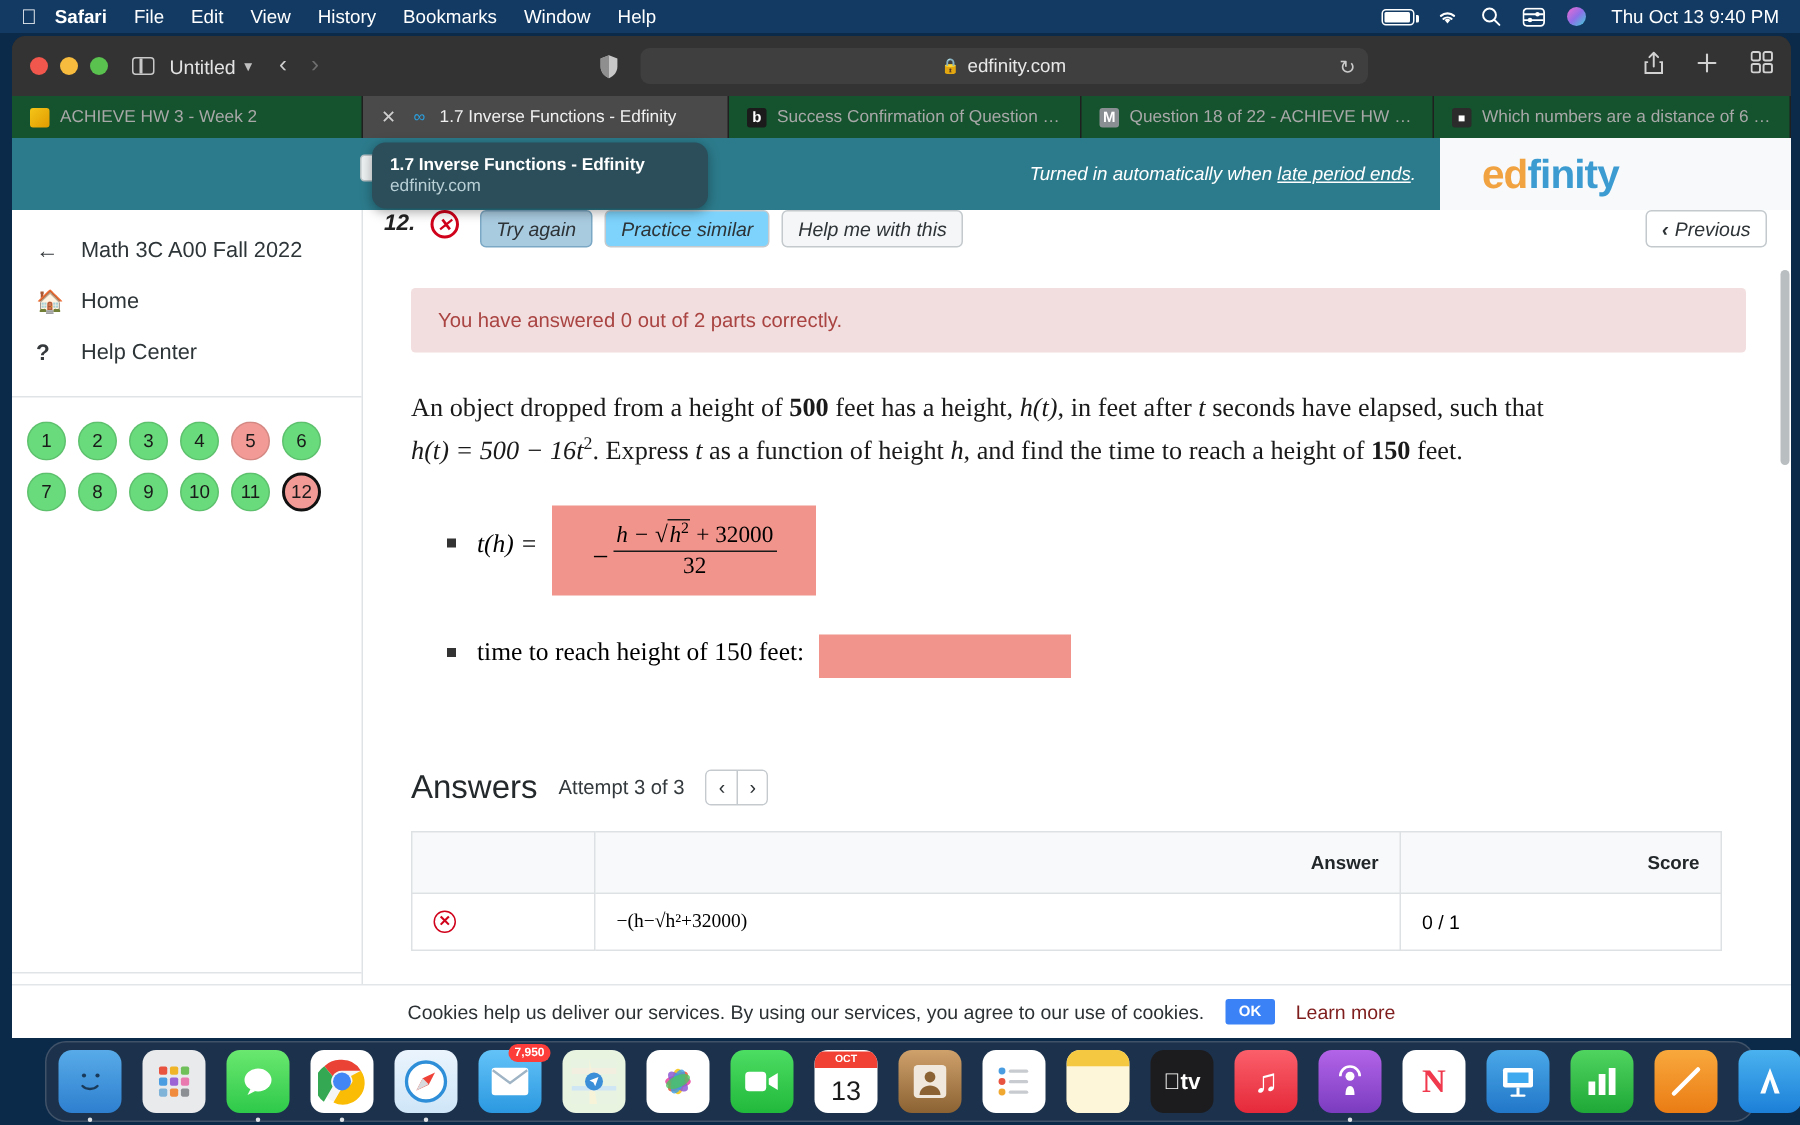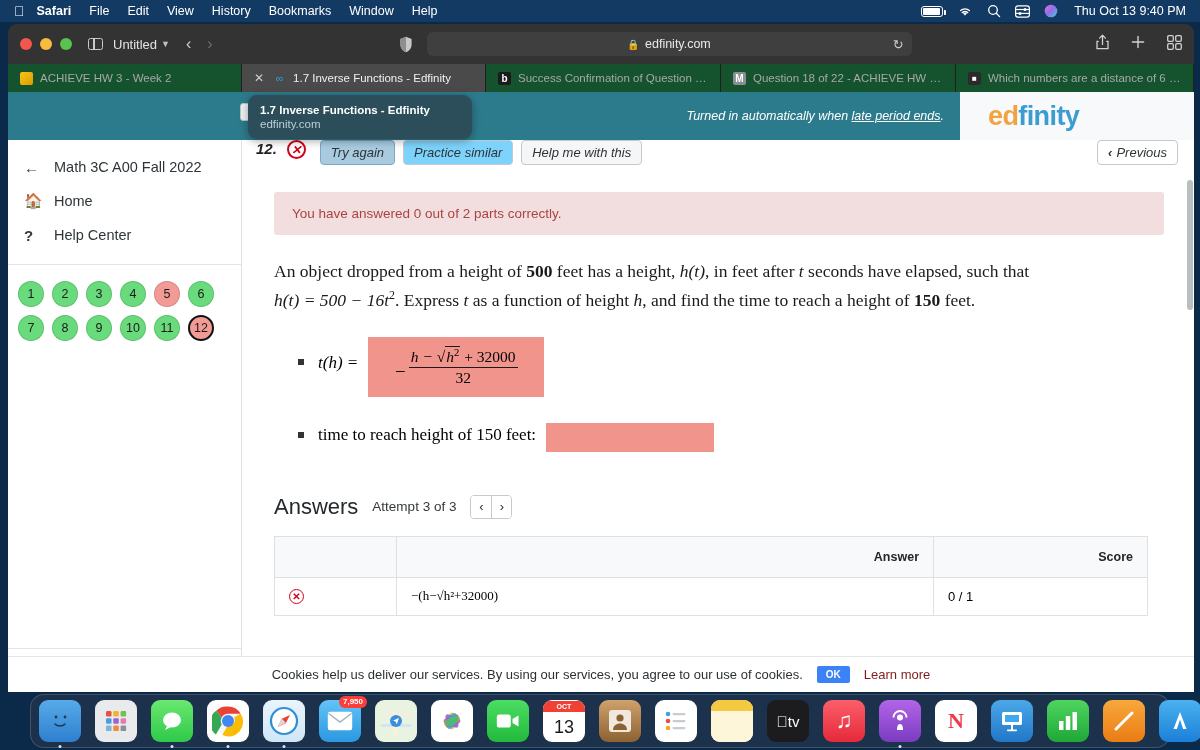--- a/index.html
+++ b/index.html
@@ -157,21 +157,21 @@
   #ansbox1 { width: 176px; height: 60px; display: flex; align-items: center; justify-content: center; padding: 0 8px; }
   #ansbox2 { width: 168px; height: 29px; margin-top: 0; }
   .frac { display: inline-flex; align-items: center; font-family: "Liberation Serif", serif; }
   .frac .neg { font-size: 19px; margin-right: 3px; position: relative; top: 5px; }
   .frac .stack { display: inline-flex; flex-direction: column; align-items: center; }
   .frac .num { border-bottom: 1.2px solid #1b1b1b; padding: 0 2px 1px; font-size: 15.5px; white-space: nowrap; }
   .frac .den { font-size: 15.5px; padding-top: 1px; }
   .rad { display: inline-block; }
   .rad .bar { border-top: 1.2px solid #1b1b1b; display: inline-block; padding: 0 1px; }
 
-  #answers { margin-top: 42px; }
+  #answers { margin-top: 60px; }
   #answershead { display: flex; align-items: center; gap: 14px; }
   #answershead h2 { font-size: 22px; font-weight: 400; color: #24292c; font-family: "Liberation Sans", sans-serif; }
   #attempt { font-size: 13.5px; color: #33393c; }
   .pager { display: inline-flex; border: 1px solid #c5cace; border-radius: 4px; overflow: hidden; }
   .pager span { width: 20px; height: 22px; display: flex; align-items: center; justify-content: center;
                 font-size: 13px; color: #2b3033; background: #fff; }
   .pager span + span { border-left: 1px solid #c5cace; }
   #anstable { margin-top: 16px; width: 874px; border: 1px solid #dde1e4; border-collapse: collapse; }
   #anstable th { background: #f8f9fa; text-align: right; font-size: 12.5px; padding: 13px 14px; border: 1px solid #dde1e4; color: #22272a; }
   #anstable td { padding: 10px 14px; border: 1px solid #dde1e4; font-size: 13px; height: 38px; }
@@ -579,21 +579,21 @@
         <circle cx="3" cy="17" r="2.3" fill="#f0a830"></circle>
         <rect x="7.5" y="16" width="13" height="2.2" rx="1.1" fill="#c8ccd0"></rect>
       </svg>
     </span>
   <span class="dapp" style="background:#fdf3c8;overflow:hidden;">
     <svg width="42" height="42" viewBox="0 0 42 42">
         <rect width="42" height="11" fill="#f5c842"></rect>
         <rect y="11" width="42" height="31" fill="#fdf6d8"></rect>
       </svg>
     </span>
-  <span class="dapp" style="background:#1c1c1e;font-size:15px;font-weight:400;">
+  <span class="dapp" style="background:#1c1c1e;font-size:15px;font-weight:700;">
     <span>tv</span>
     </span>
   <span class="dapp" style="background:linear-gradient(#fb5f6a,#e5293a);font-size:22px;">
     <span>♫</span>
     </span>
   <span class="dapp" style="background:linear-gradient(#b364e8,#7b3cc0);">
     <svg width="24" height="24" viewBox="0 0 24 24">
         <circle cx="12" cy="8.5" r="3" fill="#fff"></circle>
         <path d="M5.5 8.5a6.5 6.5 0 0113 0" stroke="#fff" stroke-width="1.8" fill="none"></path>
         <path d="M9 21c0-3 .6-6 3-6s3 3 3 6z" fill="#fff"></path>

